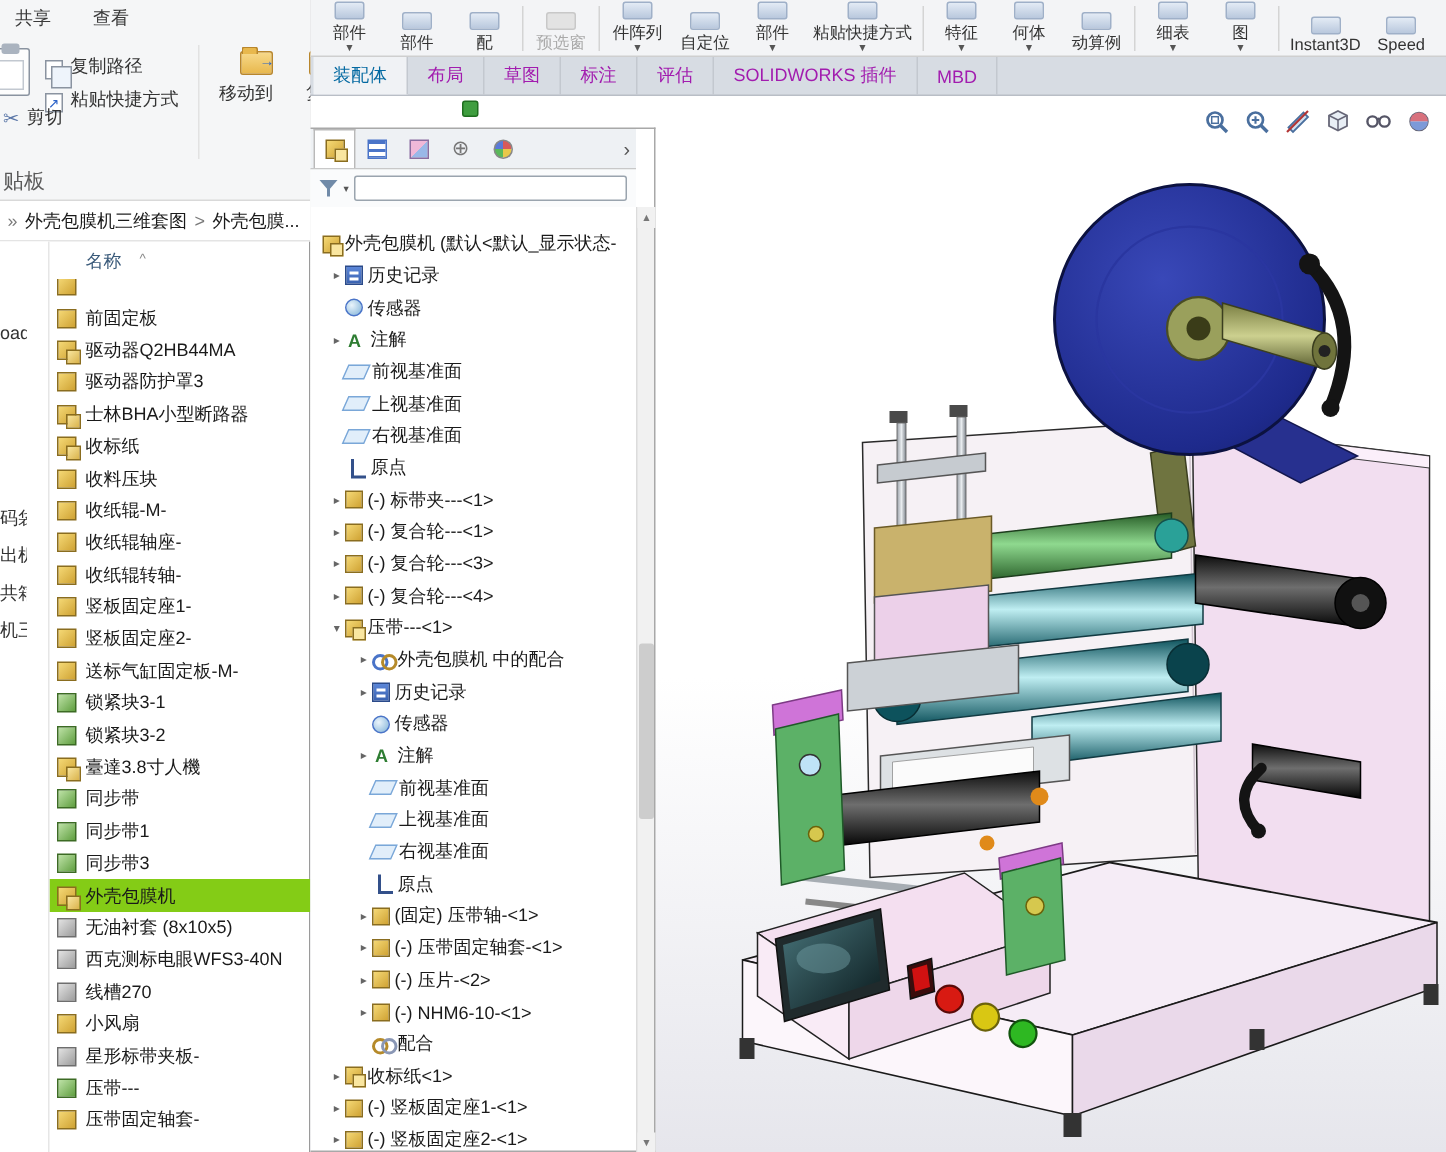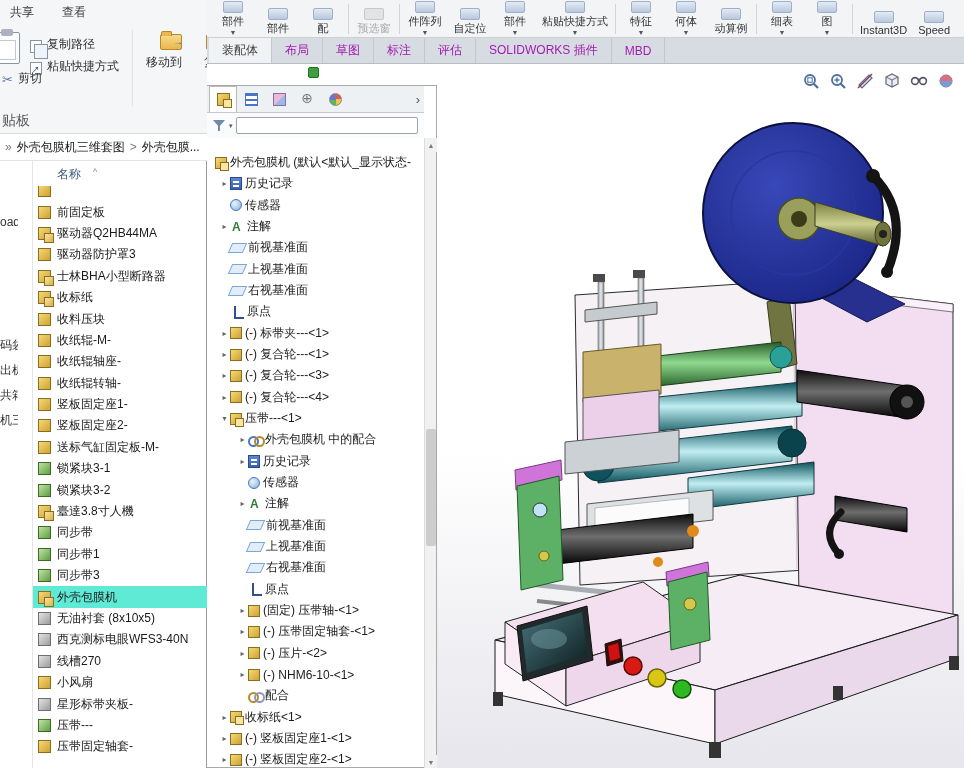--- a/index.html
+++ b/index.html
@@ -36,41 +36,41 @@
   #quick-access{position:absolute;left:0;top:161px;width:33px;height:607px;background:#fff;border-right:1px solid #e6e6e6}
   .qa-row{position:absolute;left:0;width:18px;height:20px;display:flex;align-items:center;justify-content:flex-start;gap:19px;overflow:hidden}
   .qa-label{color:#333;white-space:nowrap}
   .pin-svg{flex:0 0 auto;margin-right:1px}
 
   #list-header{position:absolute;left:33px;top:161px;width:174px;height:25px;display:flex;align-items:flex-end;padding:0 0 3px 24px;color:#3a5a7a}
   #sort-ind{position:absolute;left:36px;top:1px;font-size:9px;color:#8a8a8a}
   #file-list{position:absolute;left:33px;top:186px;width:174px;height:582px;overflow:hidden}
   .file-row{display:flex;align-items:center;height:21.4px;padding-left:5px;gap:6px;white-space:nowrap}
   .file-row.partial{margin-top:-6px}
-  .file-row.selected{background:#5eead4}
+  .file-row.selected{background:#84cc16}
   .flabel{color:#1a1a1a}
   .fic{width:13px;height:13px;flex:0 0 auto;position:relative}
   .fic-part-gold{background:linear-gradient(135deg,#f5d976,#cfa233);border:1px solid #8a6d1f}
   .fic-asm-gold{background:linear-gradient(135deg,#f5d976,#cfa233);border:1px solid #8a6d1f}
   .fic-asm-gold::after{content:"";position:absolute;right:-4px;bottom:-4px;width:8px;height:8px;background:linear-gradient(135deg,#f9e6a0,#d9b24a);border:1px solid #8a6d1f}
   .fic-part-green{background:linear-gradient(135deg,#bfe3a8,#5f9e3f);border:1px solid #3c6b24}
   .fic-part-gray{background:linear-gradient(135deg,#e3e3e3,#9c9c9c);border:1px solid #6e6e6e}
 
   
   #sw-ribbon{position:absolute;left:207px;top:0;width:757px;height:38px;background:#f3f4f6;border-bottom:1px solid #cfcfcf;display:flex;align-items:flex-end;gap:1px;padding:0 4px;overflow:hidden}
   .rbtn{display:flex;flex-direction:column;align-items:center;justify-content:flex-end;min-width:44px;height:37px;padding:0 4px 1px;color:#333;font-size:11px;white-space:nowrap}
   .rbtn::before{content:"";width:18px;height:10px;background:linear-gradient(#e3ebf5,#b9c8dd);border:1px solid #9fb0c8;border-radius:2px;margin-bottom:1px}
   .rbtn.disabled{color:#aaa}
   .rbtn.disabled::before{background:#e3e3e3;border-color:#c8c8c8}
   .rbtn .arr{font-size:7px;color:#555;line-height:7px}
   .rsep{width:1px;height:30px;background:#d4d4d4;margin:0 2px 3px}
 
   #sw-tabs{position:absolute;left:207px;top:38px;width:757px;height:26px;background:#d7dce3;border-bottom:1px solid #b9bec6;display:flex;align-items:stretch;padding-left:2px}
   .swtab{display:flex;align-items:center;padding:0 13px;color:#a21caf;border-right:1px solid #c3c8cf}
-  .swtab.active{background:#f0f2f5;color:#404040}
+  .swtab.active{background:#f0f2f5;color:#0369a1}
 
   #viewport{position:absolute;left:207px;top:64px;width:757px;height:704px;background:linear-gradient(#ffffff 55%,#e6e6ec)}
   #vp-badge{position:absolute;left:308px;top:67px;width:11px;height:11px;background:#3f9e3f;border:1px solid #1f6e1f;border-radius:2px;z-index:3}
   #view-toolbar{position:absolute;left:800px;top:70px;display:flex;gap:5px;z-index:3}
   .vt-btn{width:22px;height:22px;display:flex;align-items:center;justify-content:center;border-radius:3px}
 
   
   #tree-panel{position:absolute;left:207px;top:85px;width:230px;height:683px;background:#fff;border:1px solid #a8a8a8;border-left:none;z-index:2}
   #panel-tabs{position:absolute;left:0;top:0;width:217px;height:27px;background:#eef1f4;border-bottom:1px solid #c8c8c8;display:flex;align-items:center;padding-left:2px}
   .ptab{width:28px;height:26px;display:flex;align-items:center;justify-content:center}

